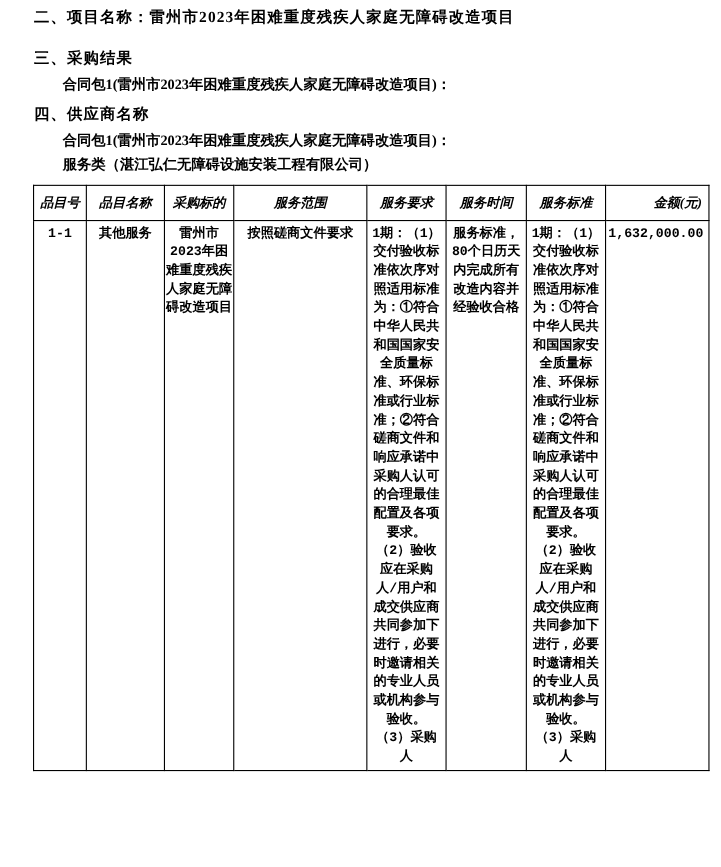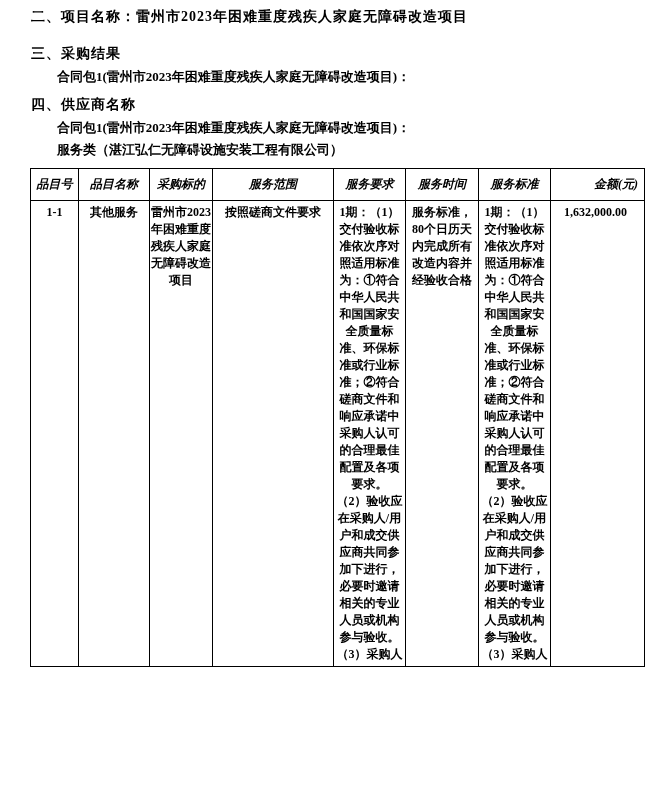--- a/index.html
+++ b/index.html
@@ -74,20 +74,21 @@
     padding: 0 2px;
     font-style: italic;
   }
   .items-table th.r { text-align: right; padding-right: 6px; }
   .items-table td {
     font-size: 12px;
     line-height: 17px;
     vertical-align: top;
     text-align: center;
     padding: 3px 2px;
+    font-family: Liberation Mono, monospace;
   }
   .items-table td.tight { padding-left: 0; padding-right: 0; }
   .items-table td.r {
     text-align: center;
     padding-right: 6px;
   }
   .items-table tbody tr { height: 449px; }
   .prewrap { white-space: pre-wrap; word-break: normal; line-break: strict; }
 </style>
 </head>

